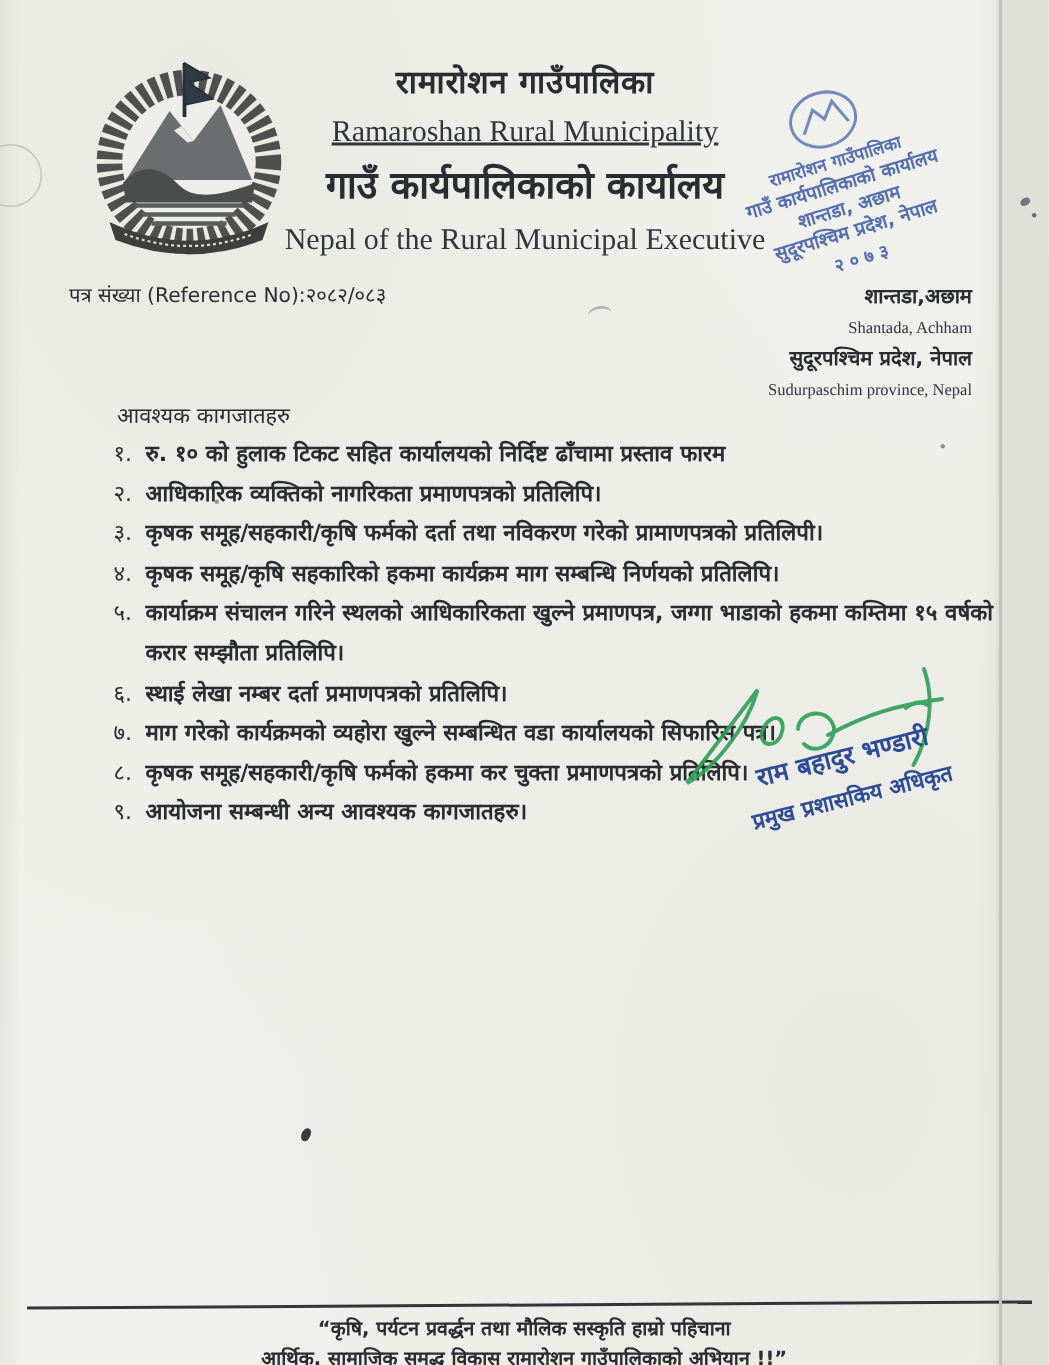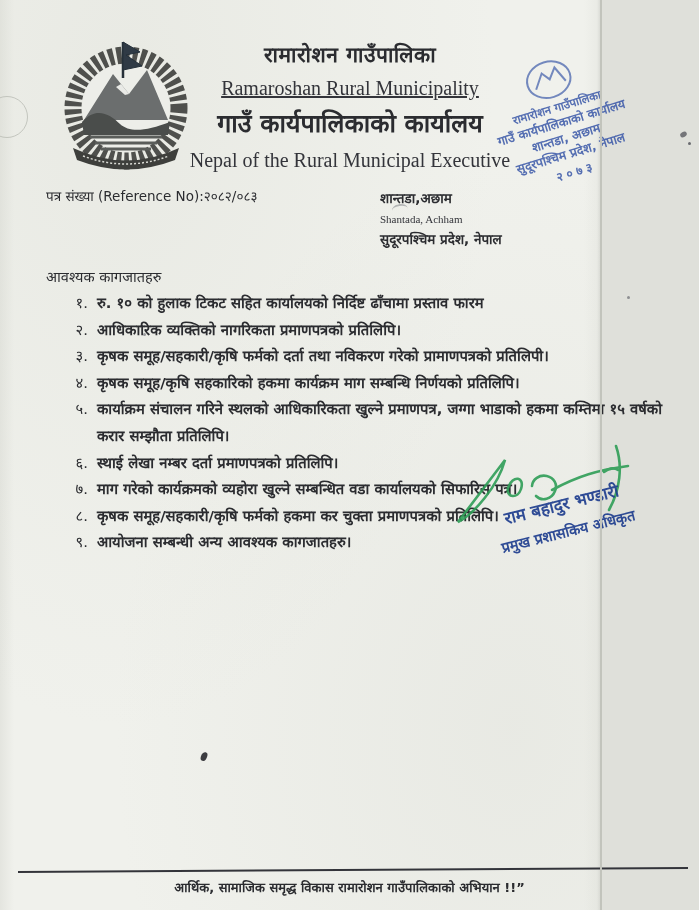--- a/index.html
+++ b/index.html
@@ -1,18 +1,18 @@
 <!DOCTYPE html>
 <html><head>
 <meta charset="utf-8">
 <style>
   html,body{margin:0;padding:0;}
   body{width:699px;height:910px;overflow:hidden;background:#dfe0da;}
   .paper{
-    position:relative;width:602px;height:910px;
+    position:relative;width:668px;height:910px;
     background:
       radial-gradient(ellipse at 20% 10%, rgba(210,212,202,.25), transparent 55%),
       radial-gradient(ellipse at 85% 80%, rgba(205,207,198,.22), transparent 55%),
       linear-gradient(90deg, rgba(190,192,184,.25) 0, transparent 14px),
       linear-gradient(270deg, rgba(170,172,166,.45) 0, rgba(210,211,204,.2) 5px, transparent 18px),
       #f0f1ec;
     font-family:"DejaVu Sans", sans-serif;
     color:#2b2c30;
   }
   .en{font-family:"Liberation Serif", serif;}
@@ -30,26 +30,26 @@
   .stamp{left:458px;top:58px;width:205px;transform:rotate(-17deg);
     color:#3f5caa;text-align:center;opacity:.88;}
   .stamp .emblem{margin:0 auto;display:block;}
   .stamp .s-line{font-size:11.5px;font-weight:bold;line-height:1.3;}
   .stamp .s-line.big{font-size:12.5px;}
   .stamp .s-year{font-size:12px;font-weight:bold;letter-spacing:4px;margin-top:1px;}
 
   
   .ref-row{left:46px;top:187px;font-size:13.5px;}
   .dispatch-row{left:46px;top:226px;font-size:13.5px;}
-  .addr-block{left:380px;top:188px;width:268px;text-align:left;line-height:20.5px;}
+  .addr-block{left:380px;top:188px;width:268px;text-align:right;line-height:20.5px;}
   .addr-np{font-size:13.5px;font-weight:bold;}
   .addr-en{font-size:11px;color:#33343a;}
 
   
-  .doc-heading{left:46px;top:266px;font-size:14.5px;}
+  .doc-heading{left:78px;top:266px;font-size:14.5px;}
   .doc-list{left:64px;top:290px;width:606px;}
   .doc-item{display:flex;font-size:14.8px;line-height:26.6px;}
   .doc-item .num{width:24px;text-align:right;margin-right:9px;flex:none;}
   .doc-item .txt{flex:1;font-weight:bold;}
 
   
   .sig-svg{left:448px;top:438px;}
   .sig-stamp{left:452px;top:492px;width:225px;transform:rotate(-14deg);
     color:#1f3e8f;text-align:center;opacity:.92;}
   .sig-name{font-size:17px;font-weight:bold;}
@@ -111,20 +111,21 @@
   </div>
 
   <div class="abs ref-row">
     <span>पत्र संख्या (Reference No):</span><span>२०८२/०८३</span>
   </div>
 
   <div class="abs addr-block">
     <div class="addr-np">शान्तडा,अछाम</div>
     <div class="addr-en en">Shantada, Achham</div>
     <div class="addr-np">सुदूरपश्चिम प्रदेश, नेपाल</div>
+    <div class="addr-en en">Sudurpaschim province, Nepal</div>
   </div>
 
   <div class="abs doc-heading">आवश्यक कागजातहरु</div>
   <div class="abs doc-list">
     <div class="doc-item">
         <span class="num">१.</span>
         <span class="txt">रु. १० को हुलाक टिकट सहित कार्यालयको निर्दिष्ट ढाँचामा प्रस्ताव फारम</span>
       </div>
     <div class="doc-item">
         <span class="num">२.</span>
@@ -173,20 +174,21 @@
     </svg>
   </div>
 
   <div class="abs sig-stamp">
     <div class="sig-name">राम बहादुर भण्डारी</div>
     <div class="sig-title">प्रमुख प्रशासकिय अधिकृत</div>
   </div>
 
   <div class="abs footer-rule"></div>
   <div class="abs footer-text">
+    <div class="footer-l1">“कृषि, पर्यटन प्रवर्द्धन तथा मौलिक सस्कृति हाम्रो पहिचाना</div>
     <div class="footer-l2">आर्थिक, सामाजिक समृद्ध विकास रामारोशन गाउँपालिकाको अभियान !!”</div>
   </div>
 
   <div class="abs speck1"></div>
   <div class="abs speck2"></div>
   <div class="abs speck3"></div>
   <div class="abs speck4"></div>
   <div class="abs speck5"></div>
   <div class="abs speck6"></div>
   <div class="abs arc-tl"></div>

